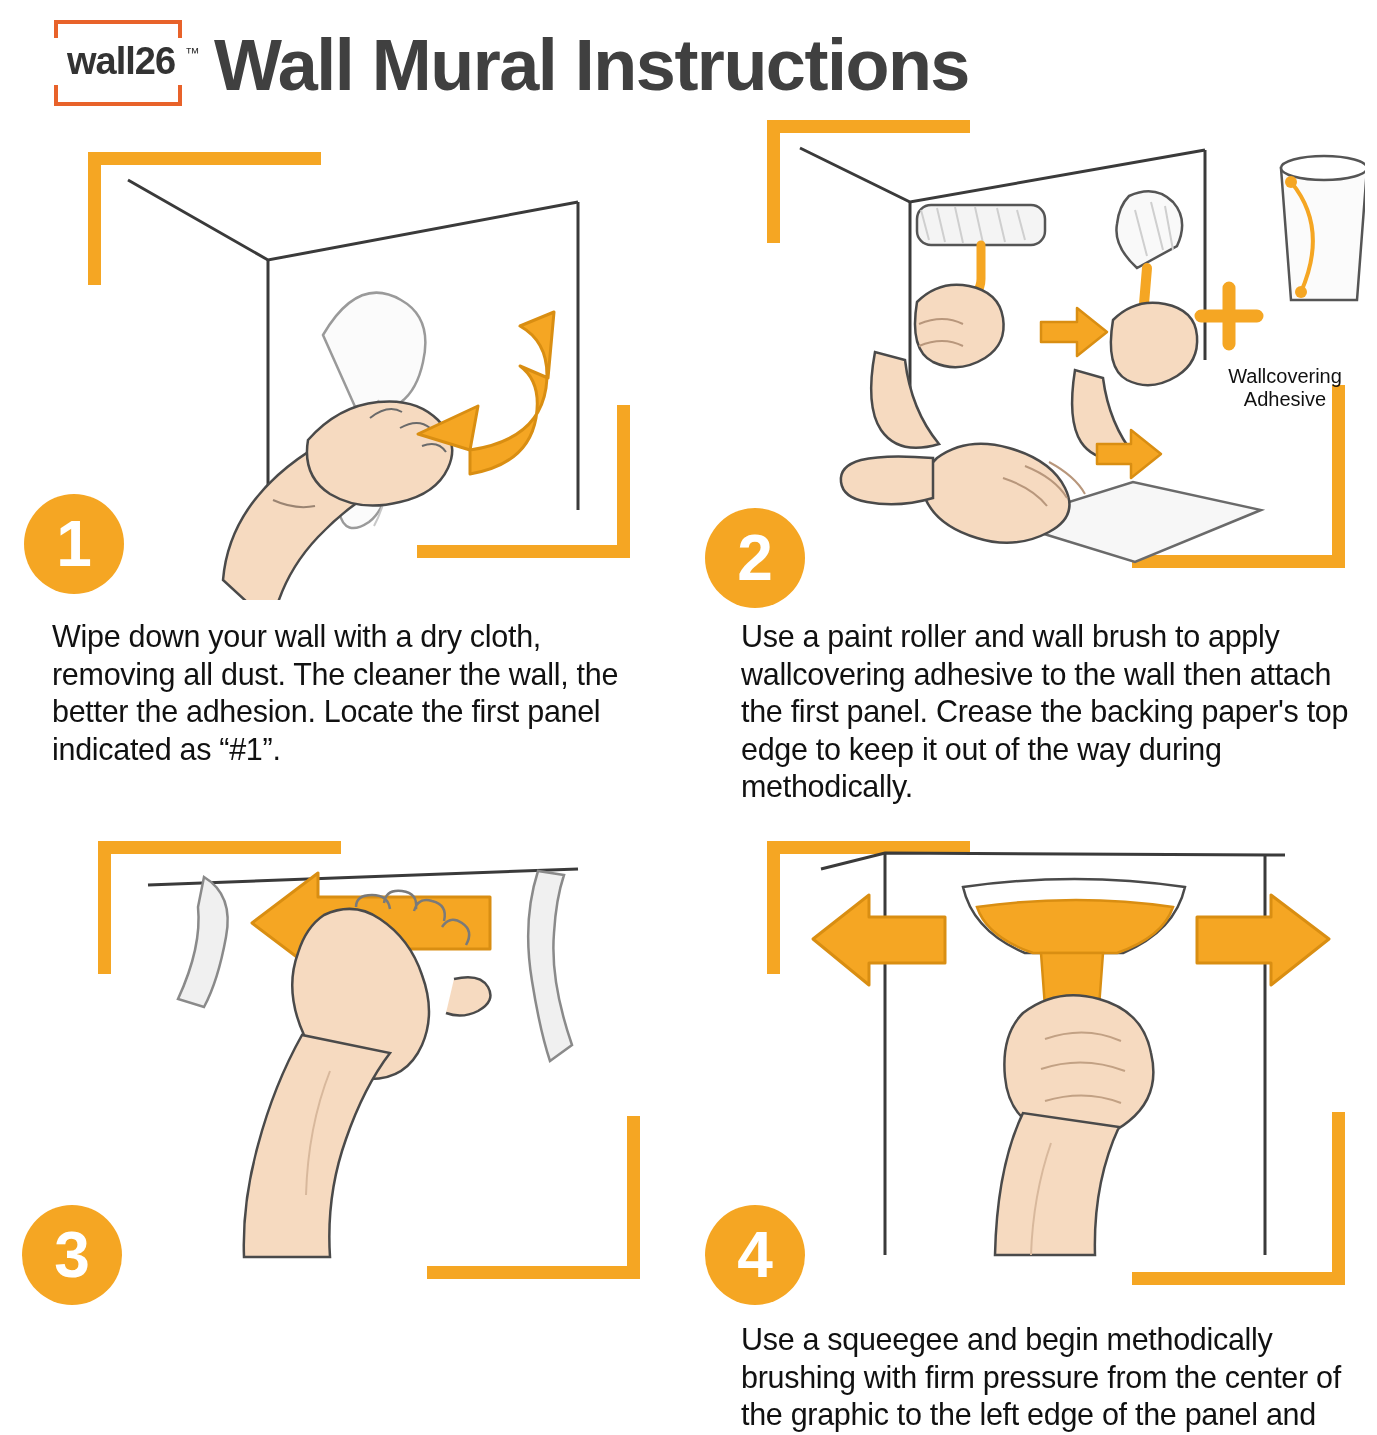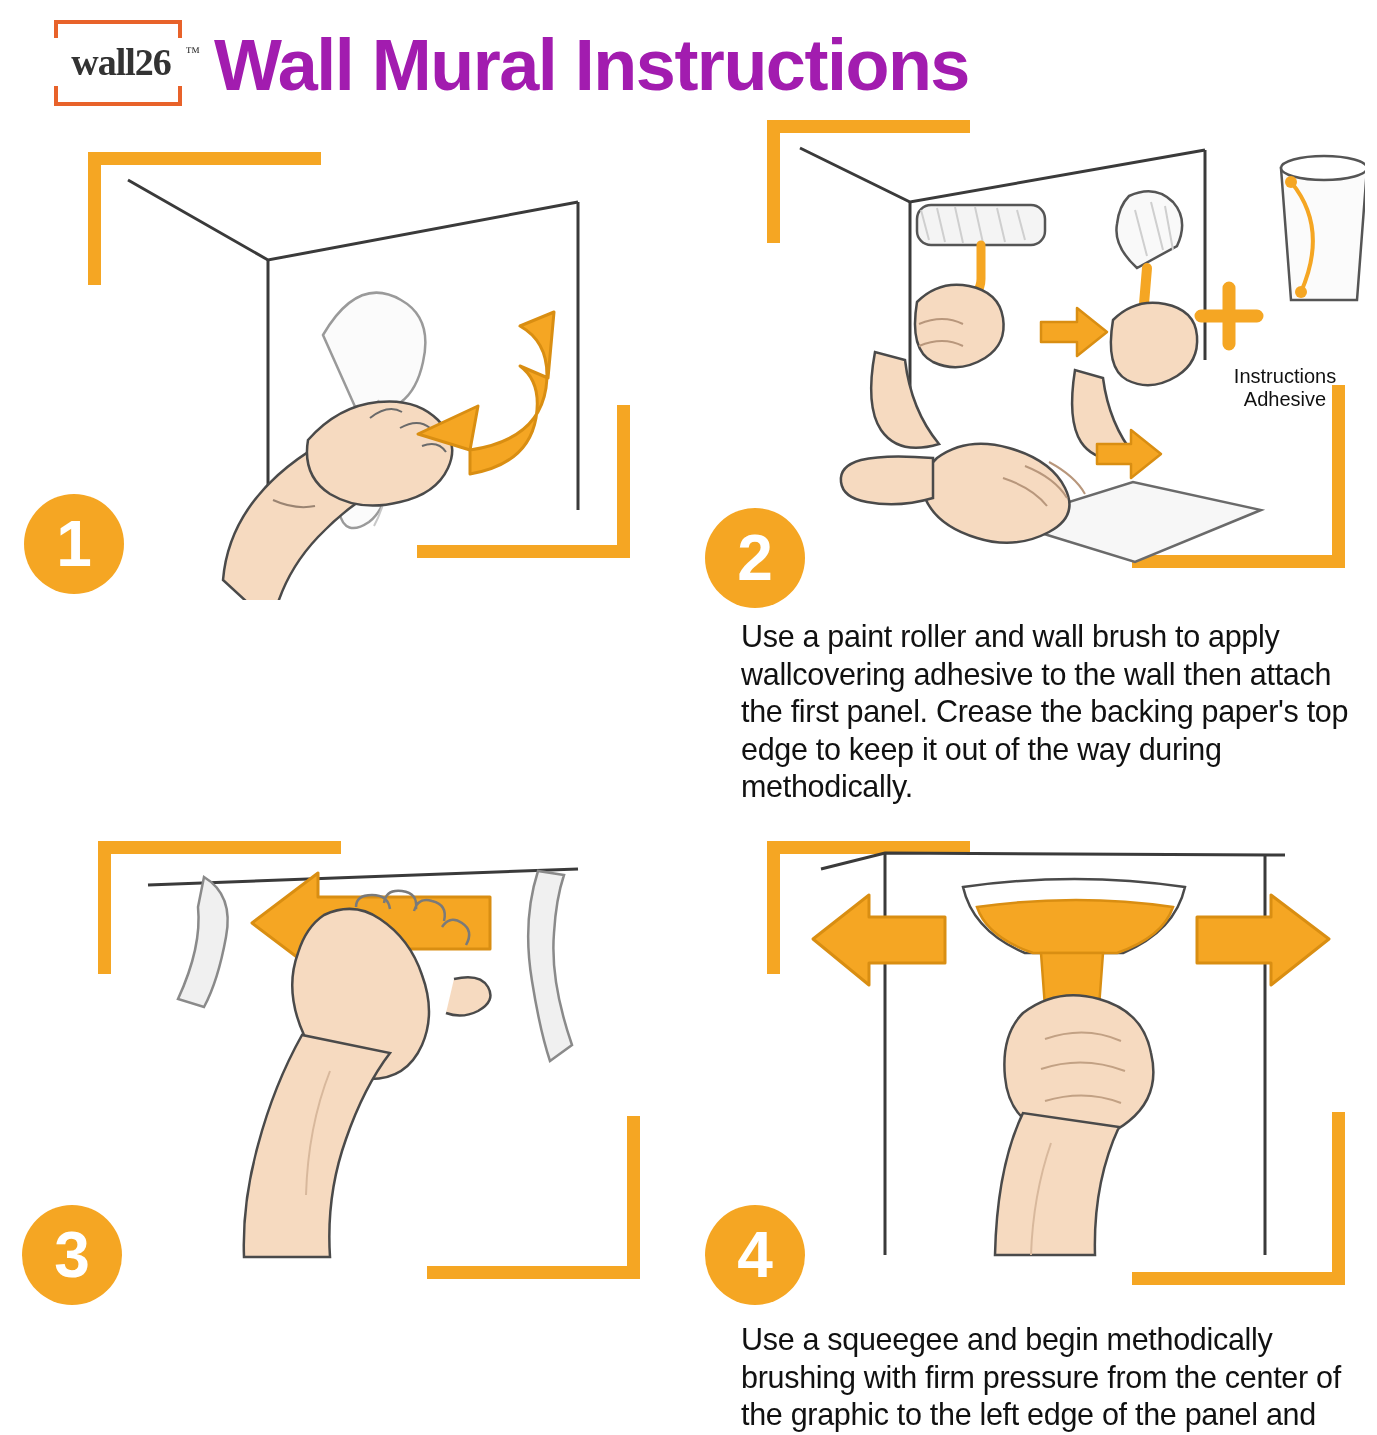--- a/index.html
+++ b/index.html
@@ -23,21 +23,20 @@
     padding: 14px 0 0 46px;
     height: 110px;
     box-sizing: border-box;
   }
   .logo {
     position: relative;
     width: 150px;
     height: 96px;
     flex: none;
     margin-right: 18px;
-    font-family: Liberation Serif, serif;
   }
   .logo .frame {
     position: absolute;
     left: 8px;
     top: 6px;
     width: 128px;
     height: 86px;
     border: 4px solid #e8622a;
     box-sizing: border-box;
   }
@@ -58,21 +57,21 @@
     position: absolute;
     right: -4px;
     top: 30px;
     font-size: 15px;
     color: #333;
   }
   .title {
     font-size: 72px;
     font-weight: bold;
     letter-spacing: -1.5px;
-    color: #a21caf;
+    color: #404040;
     line-height: 1;
     margin-top: 6px;
   }
 
   
   .grid {
     position: relative;
     width: 1377px;
   }
   .step {
@@ -180,20 +179,21 @@
         <path d="M352 308 q18 -14 32 -6" fill="none" stroke="#6a6a6a" stroke-width="2"></path>
         <path d="M382 318 q18 -10 30 0" fill="none" stroke="#6a6a6a" stroke-width="2"></path>
         <path d="M404 336 q16 -6 24 6" fill="none" stroke="#6a6a6a" stroke-width="2"></path>
         <path d="M255 390 q22 10 42 6" fill="none" stroke="#9a8472" stroke-width="2"></path>
 
         <path d="M452 340 q68 -10 76 -62 q6 -44 -26 -62 l34 -14 l-6 66 l-28 -12 q22 16 16 52 q-8 46 -66 56 z" fill="#f5a623" stroke="#d98e12" stroke-width="3" stroke-linejoin="round"></path>
         <path d="M452 340 l8 -44 l-60 28 z" fill="#f5a623" stroke="#d98e12" stroke-width="3" stroke-linejoin="round"></path>
       </svg>
       <div class="badge">1</div>
     </div>
+    <div class="caption">Wipe down your wall with a dry cloth, removing all dust. The cleaner the wall, the better the adhesion. Locate the first panel indicated as “#1”.</div>
   </div>
 
   <div class="step" id="step-2">
     <div class="illus">
       <div class="bracket tl" style="left:62px;top:10px;width:190px;height:110px;"></div>
       <div class="bracket br" style="right:20px;bottom:32px;width:200px;height:170px;"></div>
       <svg class="art" viewBox="0 0 660 490">
 
         <path d="M95 38 L205 92 L500 40" fill="none" stroke="#3a3a3a" stroke-width="3"></path>
         <path d="M205 92 L205 290" fill="none" stroke="#3a3a3a" stroke-width="3"></path>
@@ -223,21 +223,21 @@
         <path d="M586 72 q38 46 10 110" fill="none" stroke="#f5a623" stroke-width="4"></path>
         <circle cx="586" cy="72" r="6" fill="#f5a623"></circle>
         <circle cx="596" cy="182" r="6" fill="#f5a623"></circle>
 
         <path d="M300 412 L428 372 L556 400 L430 452 z" fill="#f7f7f7" stroke="#6a6a6a" stroke-width="2.5"></path>
         <path d="M232 348 q30 -22 72 -10 q42 12 56 40 q14 28 -16 44 q-34 18 -72 6 q-40 -12 -52 -40 q-8 -22 12 -40 z" fill="#f6dac0" stroke="#4a4a4a" stroke-width="2.5"></path>
         <path d="M228 348 q-48 -4 -72 2 q-22 6 -20 22 q2 16 26 20 q32 6 66 -4 z" fill="#f6dac0" stroke="#4a4a4a" stroke-width="2.5"></path>
         <path d="M298 368 q30 10 44 28 M320 356 q30 12 42 32 M344 352 q26 14 36 32" fill="none" stroke="#b8977c" stroke-width="2"></path>
         <path d="M392 334 l34 0 l0 -14 l30 24 l-30 24 l0 -14 l-34 0 z" fill="#f5a623" stroke="#d98e12" stroke-width="2.5" stroke-linejoin="round"></path>
       </svg>
-      <div class="label-small" style="left:505px;top:255px;width:150px;">Instructions Adhesive</div>
+      <div class="label-small" style="left:505px;top:255px;width:150px;">Wallcovering Adhesive</div>
       <div class="badge" style="left:0px;bottom:-8px;">2</div>
     </div>
     <div class="caption">Use a paint roller and wall brush to apply wallcovering adhesive to the wall then attach the first panel. Crease the backing paper's top edge to keep it out of the way during methodically.</div>
   </div>
 
   <div class="step" id="step-3">
     <div class="illus" style="height:470px;">
       <div class="bracket tl" style="left:80px;top:16px;width:230px;height:120px;"></div>
       <div class="bracket br" style="right:38px;bottom:16px;width:200px;height:150px;"></div>
       <svg class="art" viewBox="0 0 660 470">

